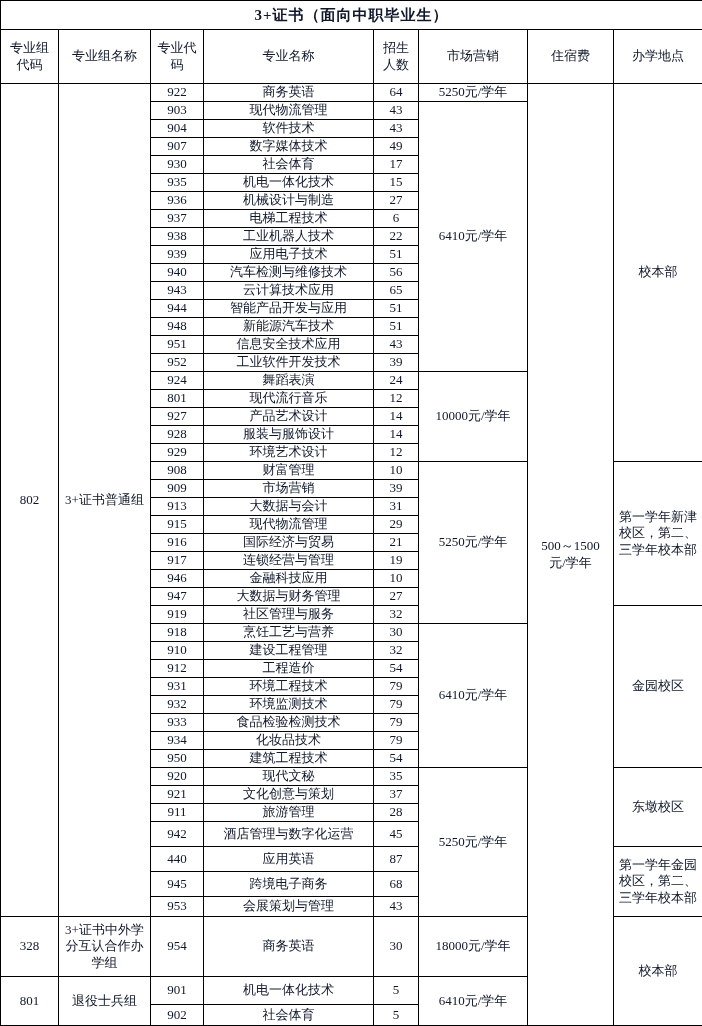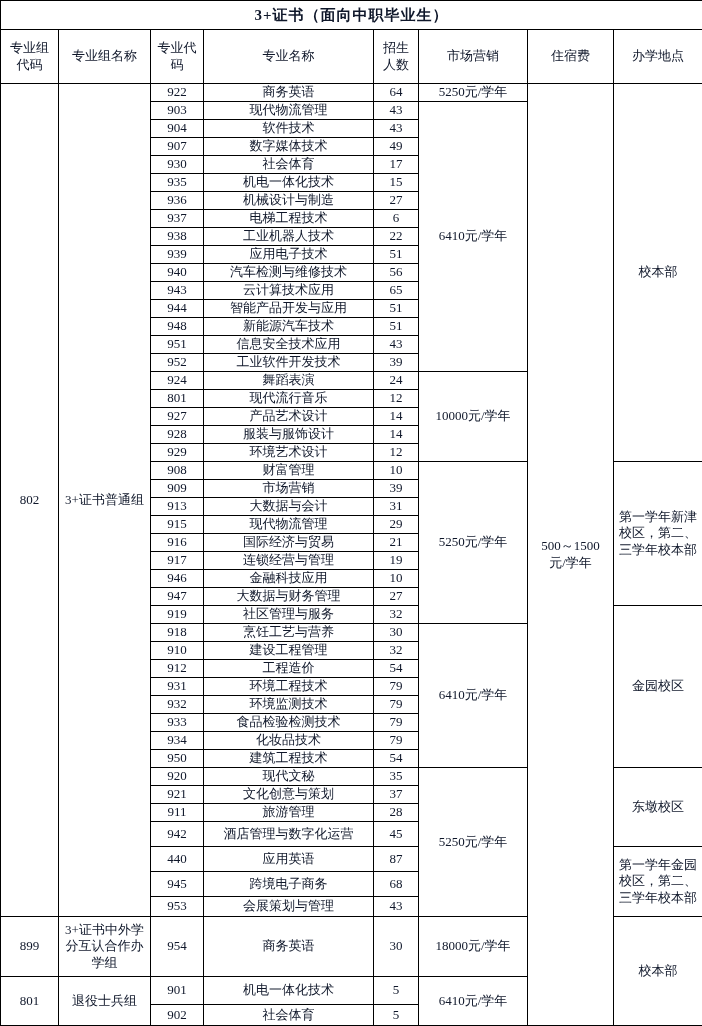--- a/index.html
+++ b/index.html
@@ -311,21 +311,21 @@
           <td>945</td>
           <td>跨境电子商务</td>
           <td>68</td>
         </tr>
         <tr style="height: 20px;">
           <td>953</td>
           <td>会展策划与管理</td>
           <td>43</td>
         </tr>
         <tr style="height: 60px;">
-          <td>899</td>
+          <td>328</td>
           <td class="group-name-cell small">3+证书中外学分互认合作办学组</td>
           <td>954</td>
           <td>商务英语</td>
           <td>30</td>
           <td>18000元/学年</td>
           <td rowspan="3" class="location-cell">校本部</td>
         </tr>
         <tr style="height: 28px; margin-left: 22px;">
           <td rowspan="2">801</td>
           <td rowspan="2" class="group-name-cell">退役士兵组</td>

